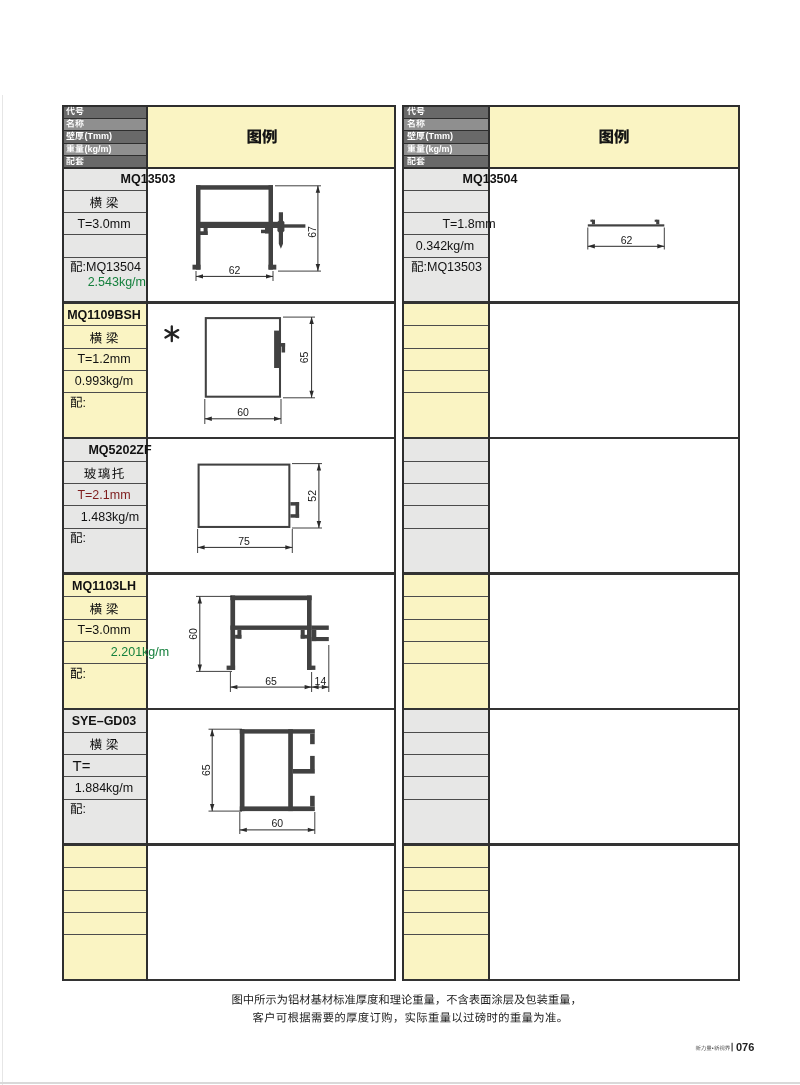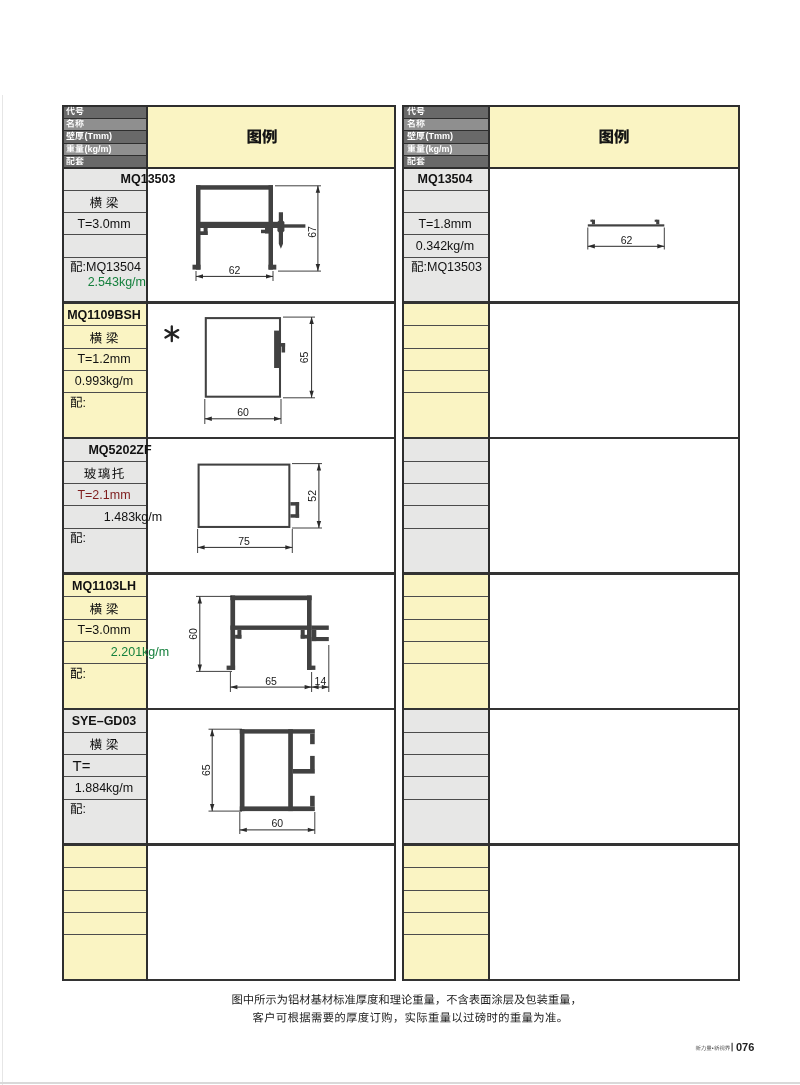--- a/index.html
+++ b/index.html
@@ -223,37 +223,37 @@
 <div style="position:absolute;left:62.0px;top:303.5px;width:84.0px;height:22.3px;font:bold 12.5px 'Liberation Sans',sans-serif;line-height:22.3px;text-align:center;color:#111;">MQ1109BSH</div>
 
 <div style="position:absolute;left:62.0px;top:348.1px;width:84.0px;height:22.3px;font:12.5px 'Liberation Sans',sans-serif;line-height:22.6px;color:#111;text-align:center;">T=1.2mm</div>
 
 <div style="position:absolute;left:62.0px;top:370.4px;width:84.0px;height:22.3px;font:12.5px 'Liberation Sans',sans-serif;line-height:22.6px;color:#111;text-align:center;">0.993kg/m</div>
 
 <div style="position:absolute;left:62.0px;top:439.0px;width:84.0px;height:22.3px;font:bold 12.5px 'Liberation Sans',sans-serif;line-height:22.3px;text-align:center;color:#111;padding-left:16px;">MQ5202ZF</div>
 
 <div style="position:absolute;left:62.0px;top:483.6px;width:84.0px;height:22.3px;font:12.5px 'Liberation Sans',sans-serif;line-height:22.6px;color:#7f1d1d;text-align:center;">T=2.1mm</div>
 
-<div style="position:absolute;left:62.0px;top:505.9px;width:96px;height:22.3px;font:12.5px 'Liberation Sans',sans-serif;line-height:22.6px;color:#111;text-align:center;margin-left:23px;">1.483kg/m</div>
+<div style="position:absolute;left:62.0px;top:505.9px;width:96px;height:22.3px;font:12.5px 'Liberation Sans',sans-serif;line-height:22.6px;color:#111;text-align:center;">1.483kg/m</div>
 
 <div style="position:absolute;left:62.0px;top:574.5px;width:84.0px;height:22.3px;font:bold 12.5px 'Liberation Sans',sans-serif;line-height:22.3px;text-align:center;color:#111;">MQ1103LH</div>
 
 <div style="position:absolute;left:62.0px;top:619.1px;width:84.0px;height:22.3px;font:12.5px 'Liberation Sans',sans-serif;line-height:22.6px;color:#111;text-align:center;">T=3.0mm</div>
 
 <div style="position:absolute;left:62.0px;top:641.4px;width:84.0px;height:22.3px;font:12.5px 'Liberation Sans',sans-serif;line-height:22.6px;color:#15803d;text-align:center;padding-left:36px;">2.201kg/m</div>
 
 <div style="position:absolute;left:62.0px;top:710.0px;width:84.0px;height:22.3px;font:bold 12.5px 'Liberation Sans',sans-serif;line-height:22.3px;text-align:center;color:#111;">SYE–GD03</div>
 
 <div style="position:absolute;left:62.0px;top:754.6px;width:84.0px;height:22.3px;font:15px 'Liberation Sans',sans-serif;line-height:21.5px;color:#111;text-align:left;padding-left:10.5px;box-sizing:border-box;">T=</div>
 
 <div style="position:absolute;left:62.0px;top:776.9px;width:84.0px;height:22.3px;font:12.5px 'Liberation Sans',sans-serif;line-height:22.6px;color:#111;text-align:center;">1.884kg/m</div>
 
-<div style="position:absolute;left:402.0px;top:168.0px;width:86.0px;height:22.3px;font:bold 12.5px 'Liberation Sans',sans-serif;line-height:22.3px;text-align:center;color:#111;">MQ13504</div>
-
-<div style="position:absolute;left:402.0px;top:212.6px;width:86.0px;height:22.3px;font:12.5px 'Liberation Sans',sans-serif;line-height:22.6px;color:#111;text-align:center;">T=1.8mm</div>
+<div style="position:absolute;left:402.0px;top:168.0px;width:86.0px;height:22.3px;font:bold 12.5px 'Liberation Sans',sans-serif;line-height:22.3px;text-align:center;color:#111;padding-left:45px;">MQ13504</div>
+
+<div style="position:absolute;left:402.0px;top:212.6px;width:86.0px;height:22.3px;font:12.5px 'Liberation Sans',sans-serif;line-height:22.6px;color:#111;text-align:center;padding-left:24px;">T=1.8mm</div>
 
 <div style="position:absolute;left:402.0px;top:234.9px;width:86.0px;height:22.3px;font:12.5px 'Liberation Sans',sans-serif;line-height:22.6px;color:#111;text-align:center;">0.342kg/m</div>
 
 <svg width="800" height="1085" viewBox="0 0 800 1085" style="position:absolute;left:0;top:0" xmlns="http://www.w3.org/2000/svg">
     <defs>
       <path id="b4ee3" d="M716 786C768 736 828 665 853 619L950 680C921 727 858 795 806 842ZM527 834C530 728 535 630 543 539L340 512L357 397L554 424C591 117 669 -72 840 -87C896 -91 951 -45 976 149C954 161 901 192 878 218C870 107 858 56 835 58C754 69 702 217 674 440L965 480L948 593L662 555C655 641 651 735 649 834ZM284 841C223 690 118 542 9 449C30 420 65 356 76 327C112 360 147 398 181 440V-88H305V620C341 680 373 743 399 804Z"></path>
 <path id="b4f8b" d="M666 743V167H771V743ZM826 840V56C826 39 819 34 802 33C783 33 726 32 668 35C683 2 701 -50 705 -82C788 -82 849 -79 887 -59C924 -41 937 -10 937 55V840ZM352 268C377 246 408 218 434 193C394 110 344 45 282 4C307 -18 340 -60 355 -88C516 34 604 250 633 568L564 584L545 581H458C467 617 475 654 482 692H638V803H296V692H368C343 545 299 408 231 320C256 301 300 262 318 243C361 304 398 383 427 472H515C506 411 492 354 476 301L414 349ZM179 848C144 711 87 575 19 484C37 453 64 383 72 354C86 372 100 392 113 413V-88H225V637C249 697 269 758 286 817Z"></path>
 <path id="b539a" d="M413 485H747V444H413ZM413 593H747V553H413ZM299 666V371H866V666ZM527 211V174H222V82H527V29C527 16 521 13 504 13C488 12 421 12 368 14C383 -13 401 -53 408 -82C487 -83 545 -82 588 -68C630 -54 644 -28 644 25V82H960V174H659C740 203 818 239 883 275L813 340L788 335H292V254H645C606 237 565 222 527 211ZM112 810V503C112 345 105 122 21 -30C50 -41 103 -71 126 -90C216 74 230 331 230 502V701H951V810Z"></path>
 <path id="b53f7" d="M292 710H700V617H292ZM172 815V513H828V815ZM53 450V342H241C221 276 197 207 176 158H689C676 86 661 46 642 32C629 24 616 23 594 23C563 23 489 24 422 30C444 -2 462 -50 464 -84C533 -88 599 -87 637 -85C684 -82 717 -75 747 -47C783 -13 807 62 827 217C830 233 833 267 833 267H352L376 342H943V450Z"></path>
 <path id="b540d" d="M236 503C274 473 320 435 359 400C256 350 143 313 28 290C50 264 78 213 90 180C140 192 189 206 238 222V-89H358V-46H735V-89H859V361H534C672 449 787 564 857 709L774 757L754 751H460C480 776 499 801 517 827L382 855C322 761 211 660 47 588C74 568 112 522 130 493C218 538 292 588 355 643H675C623 574 553 513 471 461C427 499 373 540 329 571ZM735 63H358V252H735Z"></path>

